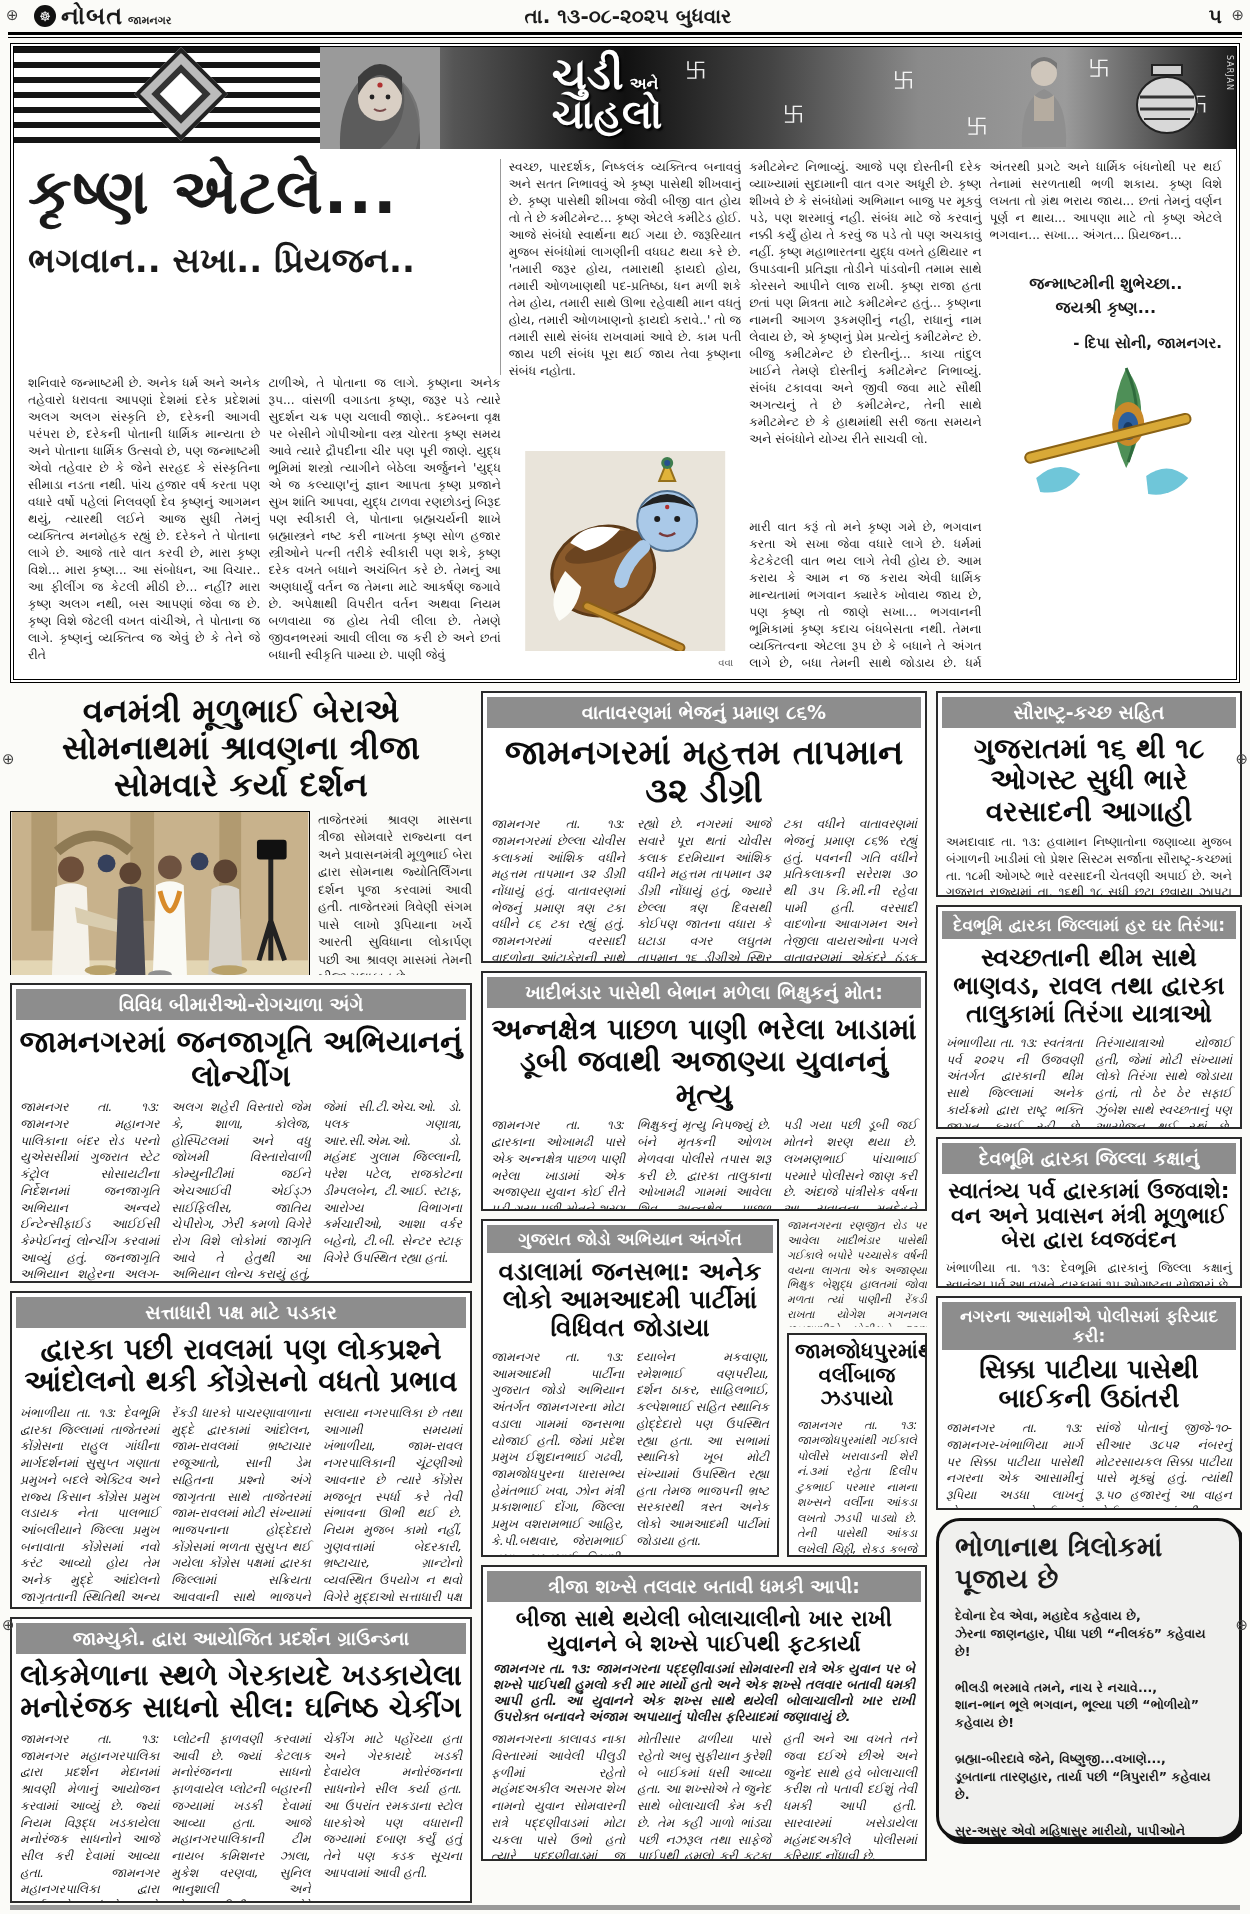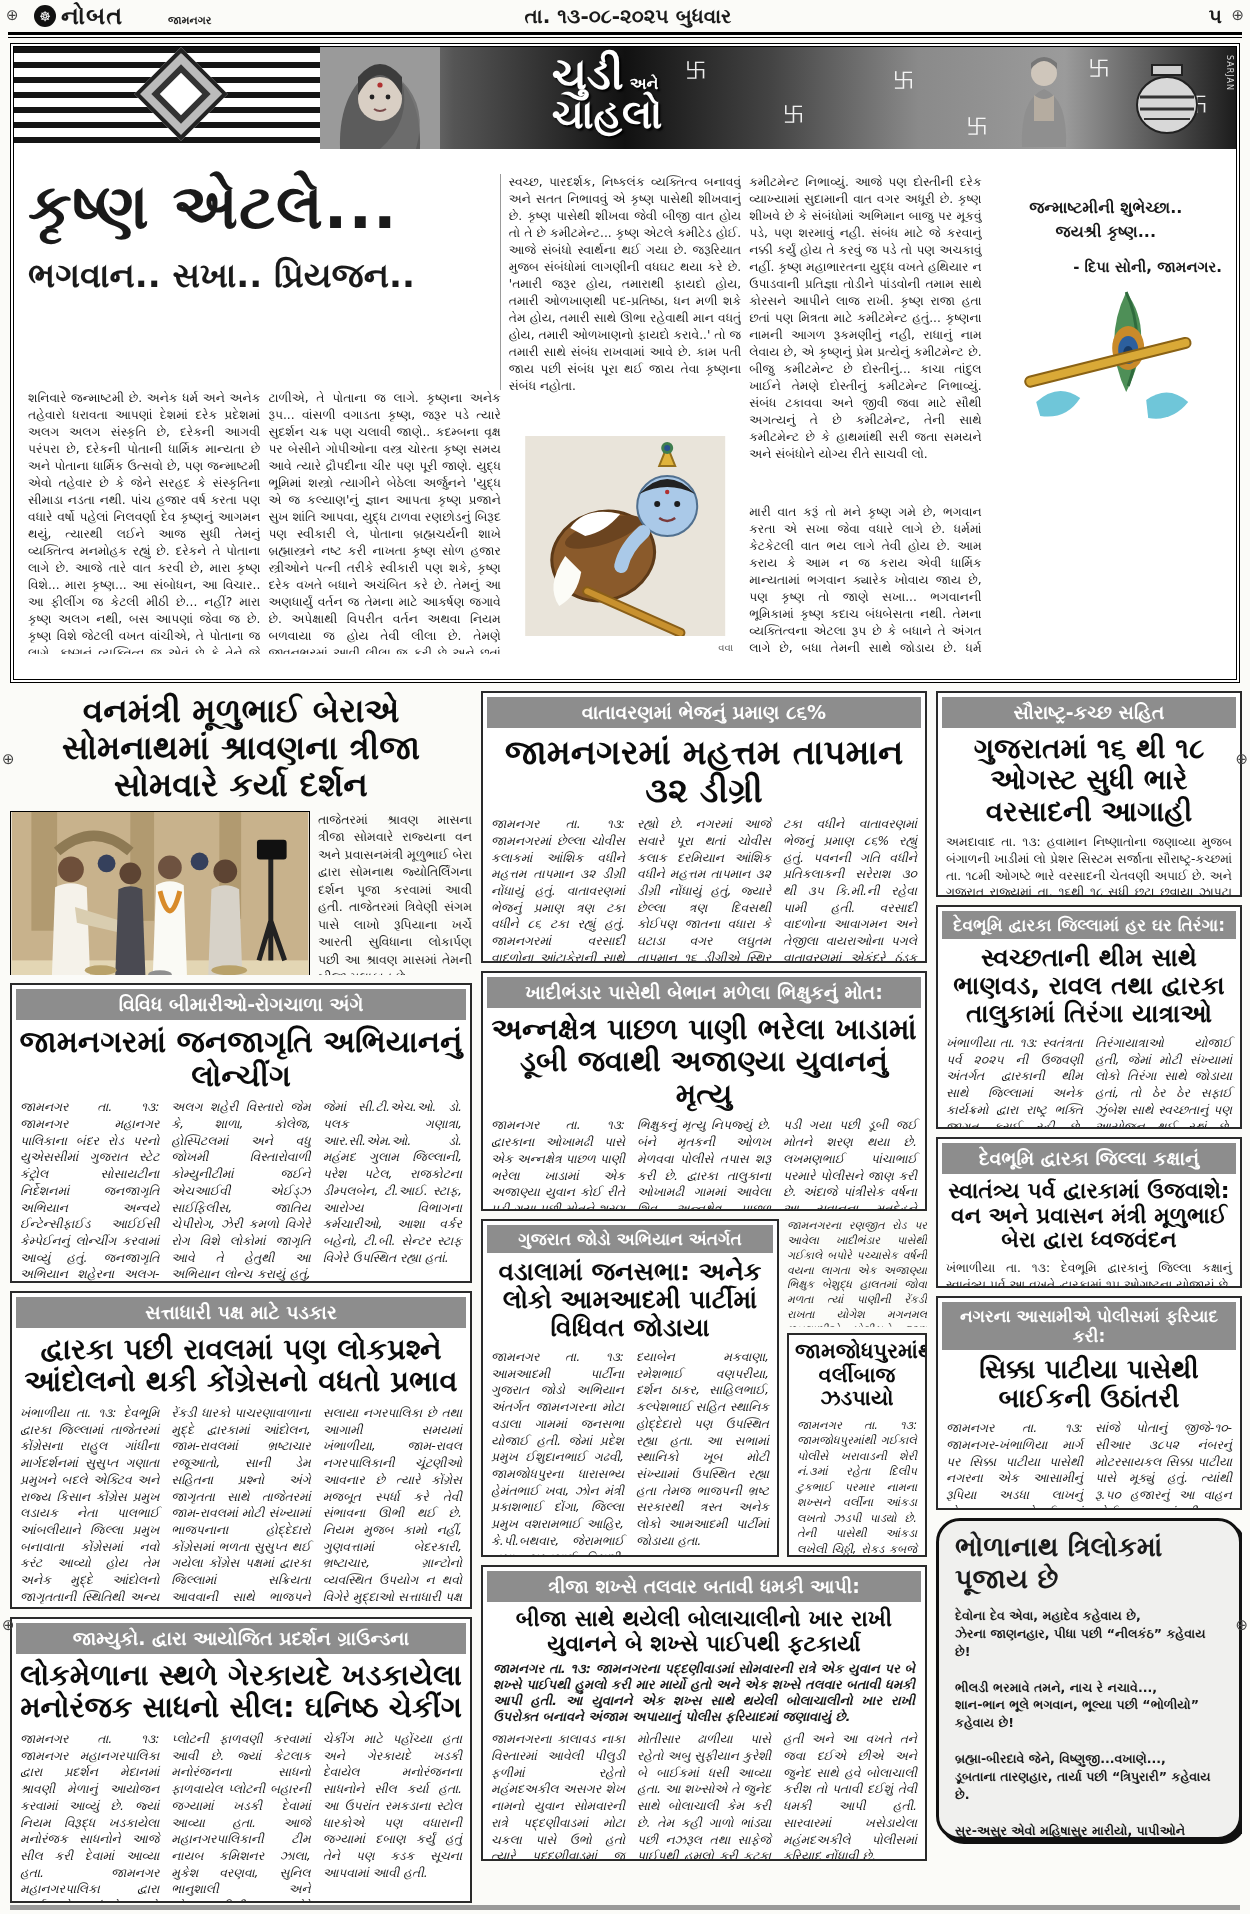--- a/index.html
+++ b/index.html
@@ -5,21 +5,21 @@
   * { margin:0; padding:0; box-sizing:border-box; }
   body { background:#777; font-family:"DejaVu Sans","Liberation Sans",sans-serif; }
   .sheet { position:relative; width:1250px; height:1914px; margin:0 auto; background:#fbfbf8; color:#1a1a1a; overflow:hidden; }
   .regmark { position:absolute; font-size:15px; color:#444; z-index:50; }
 
   
   .header { display:flex; align-items:center; height:30px; padding:2px 28px 0 34px; }
   .masthead { display:flex; align-items:baseline; gap:5px; width:300px; }
   .logo-dot { width:22px; height:22px; border-radius:50%; background:#111; color:#fff; display:inline-flex; align-items:center; justify-content:center; font-size:13px; align-self:center; }
   .mast-name { font-size:24px; font-weight:bold; letter-spacing:1px;text-align:center; }
-  .mast-city { font-size:11px; font-weight:bold;margin-left:40px; }
+  .mast-city { font-size:11px; font-weight:bold; }
   .dateline { flex:1; text-align:center; font-size:20px; font-weight:bold; }
   .pagenum { width:300px; text-align:right; font-size:20px; font-weight:bold; }
   .rule-thick { height:3px; background:#000; margin:2px 8px 0; }
   .rule-thin  { height:1px; background:#000; margin:2px 8px 0; }
 
   
   .feature-box { margin:5px 10px 8px; border:4px double #000; height:640px; background:#fff; overflow:hidden; }
   .banner { position:relative; height:102px; overflow:hidden;
     background:linear-gradient(90deg,#ffffff 0%,#eeeeee 22%,#555 36%,#111 50%,#444 62%,#8a8a8a 74%,#9b9b9b 86%,#1c1c1c 100%); }
   .banner-stripes { position:absolute; left:0; top:0; bottom:0; width:26%;
@@ -30,21 +30,21 @@
   .banner-title { position:absolute; left:44%; top:6px; color:#fff; line-height:.95;
     text-shadow:2px 2px 2px #000; }
   .banner-title .t1 { font-size:44px; font-weight:bold; }
   .banner-title .t-and { font-size:16px; font-weight:bold; margin-left:6px; }
   .banner-title .t2 { font-size:40px; font-weight:bold; display:block; }
   .banner .swa { position:absolute; color:#fff; font-size:20px; opacity:.92; }
   .banner-lady { position:absolute; left:81%; top:4px; height:96px; }
   .banner-pot { position:absolute; left:91.5%; top:12px; height:80px; }
   .banner-credit { position:absolute; right:2px; top:8px; color:#ddd; font-size:8px; writing-mode:vertical-rl; letter-spacing:1px; }
 
-  .feature-grid { display:grid; grid-template-columns:repeat(5,1fr); grid-template-rows:216px auto; gap:0 8px; padding:25px 14px; height:530px; overflow:hidden; }
+  .feature-grid { display:grid; grid-template-columns:repeat(5,1fr); grid-template-rows:216px auto; gap:0 8px; padding:10px 14px; height:530px; overflow:hidden; }
   .f-head { grid-column:1/3; grid-row:1; border-right:1px solid #999; padding-right:10px; }
   .f-head .hl { font-size:62px; font-weight:bold; letter-spacing:1px; line-height:1.05; }
   .f-head .sub { font-size:34px; font-weight:bold; margin-top:16px; }
   .fcol { font-size:12.3px; line-height:1.38; text-align:justify; overflow:hidden; }
   .f-c1 { grid-column:1; grid-row:2; }
   .f-c2 { grid-column:2; grid-row:2; }
   .f-span { grid-row:1/3; display:flex; flex-direction:column; gap:6px; overflow:hidden; }
   .krishna-art { position:relative; flex:0 0 200px; }
   .sign { font-size:10px; color:#555; text-align:right; padding-right:8px; }
   .greet-block { text-align:center; font-weight:bold; font-size:16px; margin-top:22px; line-height:1.5; }
@@ -174,20 +174,21 @@
         </svg>
         <div class="sign">વવા</div>
       </div>
 
       <div class="f-span" style="grid-column:4">
         <div class="fcol" style="flex:1">કમીટમેન્ટ નિભાવ્યું. આજે પણ દોસ્તીની દરેક વ્યાખ્યામાં સુદામાની વાત વગર અધૂરી છે. કૃષ્ણ શીખવે છે કે સંબંધોમાં અભિમાન બાજુ પર મૂકવું પડે, પણ શરમાવું નહી. સંબંધ માટે જે કરવાનું નક્કી કર્યું હોય તે કરવું જ પડે તો પણ અચકાવું નહીં. કૃષ્ણ મહાભારતના યુદ્ધ વખતે હથિયાર ન ઉપાડવાની પ્રતિજ્ઞા તોડીને પાંડવોની તમામ સાથે કોરસને આપીને લાજ રાખી. કૃષ્ણ રાજા હતા છતાં પણ મિત્રતા માટે કમીટમેન્ટ હતું... કૃષ્ણના નામની આગળ રૂકમણીનું નહી, રાધાનું નામ લેવાય છે, એ કૃષ્ણનું પ્રેમ પ્રત્યેનું કમીટમેન્ટ છે. બીજુ કમીટમેન્ટ છે દોસ્તીનું... કાચા તાંદુલ ખાઈને તેમણે દોસ્તીનું કમીટમેન્ટ નિભાવ્યું. સંબંધ ટકાવવા અને જીવી જવા માટે સૌથી અગત્યનું તે છે કમીટમેન્ટ, તેની સાથે કમીટમેન્ટ છે કે હાથમાંથી સરી જતા સમયને અને સંબંધોને યોગ્ય રીતે સાચવી લો.</div>
         <div class="fcol" style="flex:0 0 150px">મારી વાત કરૂં તો મને કૃષ્ણ ગમે છે, ભગવાન કરતા એ સખા જેવા વધારે લાગે છે. ધર્મમાં કેટકેટલી વાત ભય લાગે તેવી હોય છે. આમ કરાય કે આમ ન જ કરાય એવી ધાર્મિક માન્યતામાં ભગવાન ક્યારેક ખોવાય જાય છે, પણ કૃષ્ણ તો જાણે સખા... ભગવાનની ભૂમિકામાં કૃષ્ણ કદાચ બંધબેસતા નથી. તેમના વ્યક્તિત્વના એટલા રૂપ છે કે બધાને તે અંગત લાગે છે, બધા તેમની સાથે જોડાય છે. ધર્મ આપણને આધાર, સહારો આપે છે, પણ કૃષ્ણને એ ધાર્મિકતાના અર્થમાં ભગવાન તરીકે પૂજાય છે ત્યારે અંગત મિત્ર મટી ગયા હોય એવું લાગે. કૃષ્ણ હંમેશાં મિત્ર, સખા, પ્રિયજન જ લાગે. કૃષ્ણના વ્યક્તિત્વના રંગો મેઘધનુષી છે અને એટલે જ તેના બાલ સ્વરૂપથી લઈને પ્રત્યેક સ્વરૂપની લીલા આપણને વ્હાલી લાગે છે.</div>
       </div>
 
       <div class="f-span" style="grid-column:5">
+        <div class="fcol">અંતરથી પ્રગટે અને ધાર્મિક બંધનોથી પર થઈ તેનામાં સરળતાથી ભળી શકાય. કૃષ્ણ વિશે લખતા તો ગ્રંથ ભરાય જાય... છતાં તેમનું વર્ણન પૂર્ણ ન થાય... આપણા માટે તો કૃષ્ણ એટલે ભગવાન... સખા... અંગત... પ્રિયજન...</div>
         <div class="greet-block">
           <div>જન્માષ્ટમીની શુભેચ્છા..</div>
           <div>જયશ્રી કૃષ્ણ...</div>
         </div>
         <div class="greet-by">- દિપા સોની, જામનગર.</div>
         <svg class="feather-art" viewBox="0 0 200 150" width="100%" height="150">
           <rect width="200" height="150" fill="#ffffff"></rect>
           <path d="M120 10 Q150 50 120 110 Q96 60 120 10 Z" fill="#4e8f57"></path>
           <path d="M120 10 Q140 54 122 104" stroke="#2f6b3d" stroke-width="3" fill="none"></path>
           <ellipse cx="122" cy="66" rx="16" ry="22" fill="#c98a2a"></ellipse>

